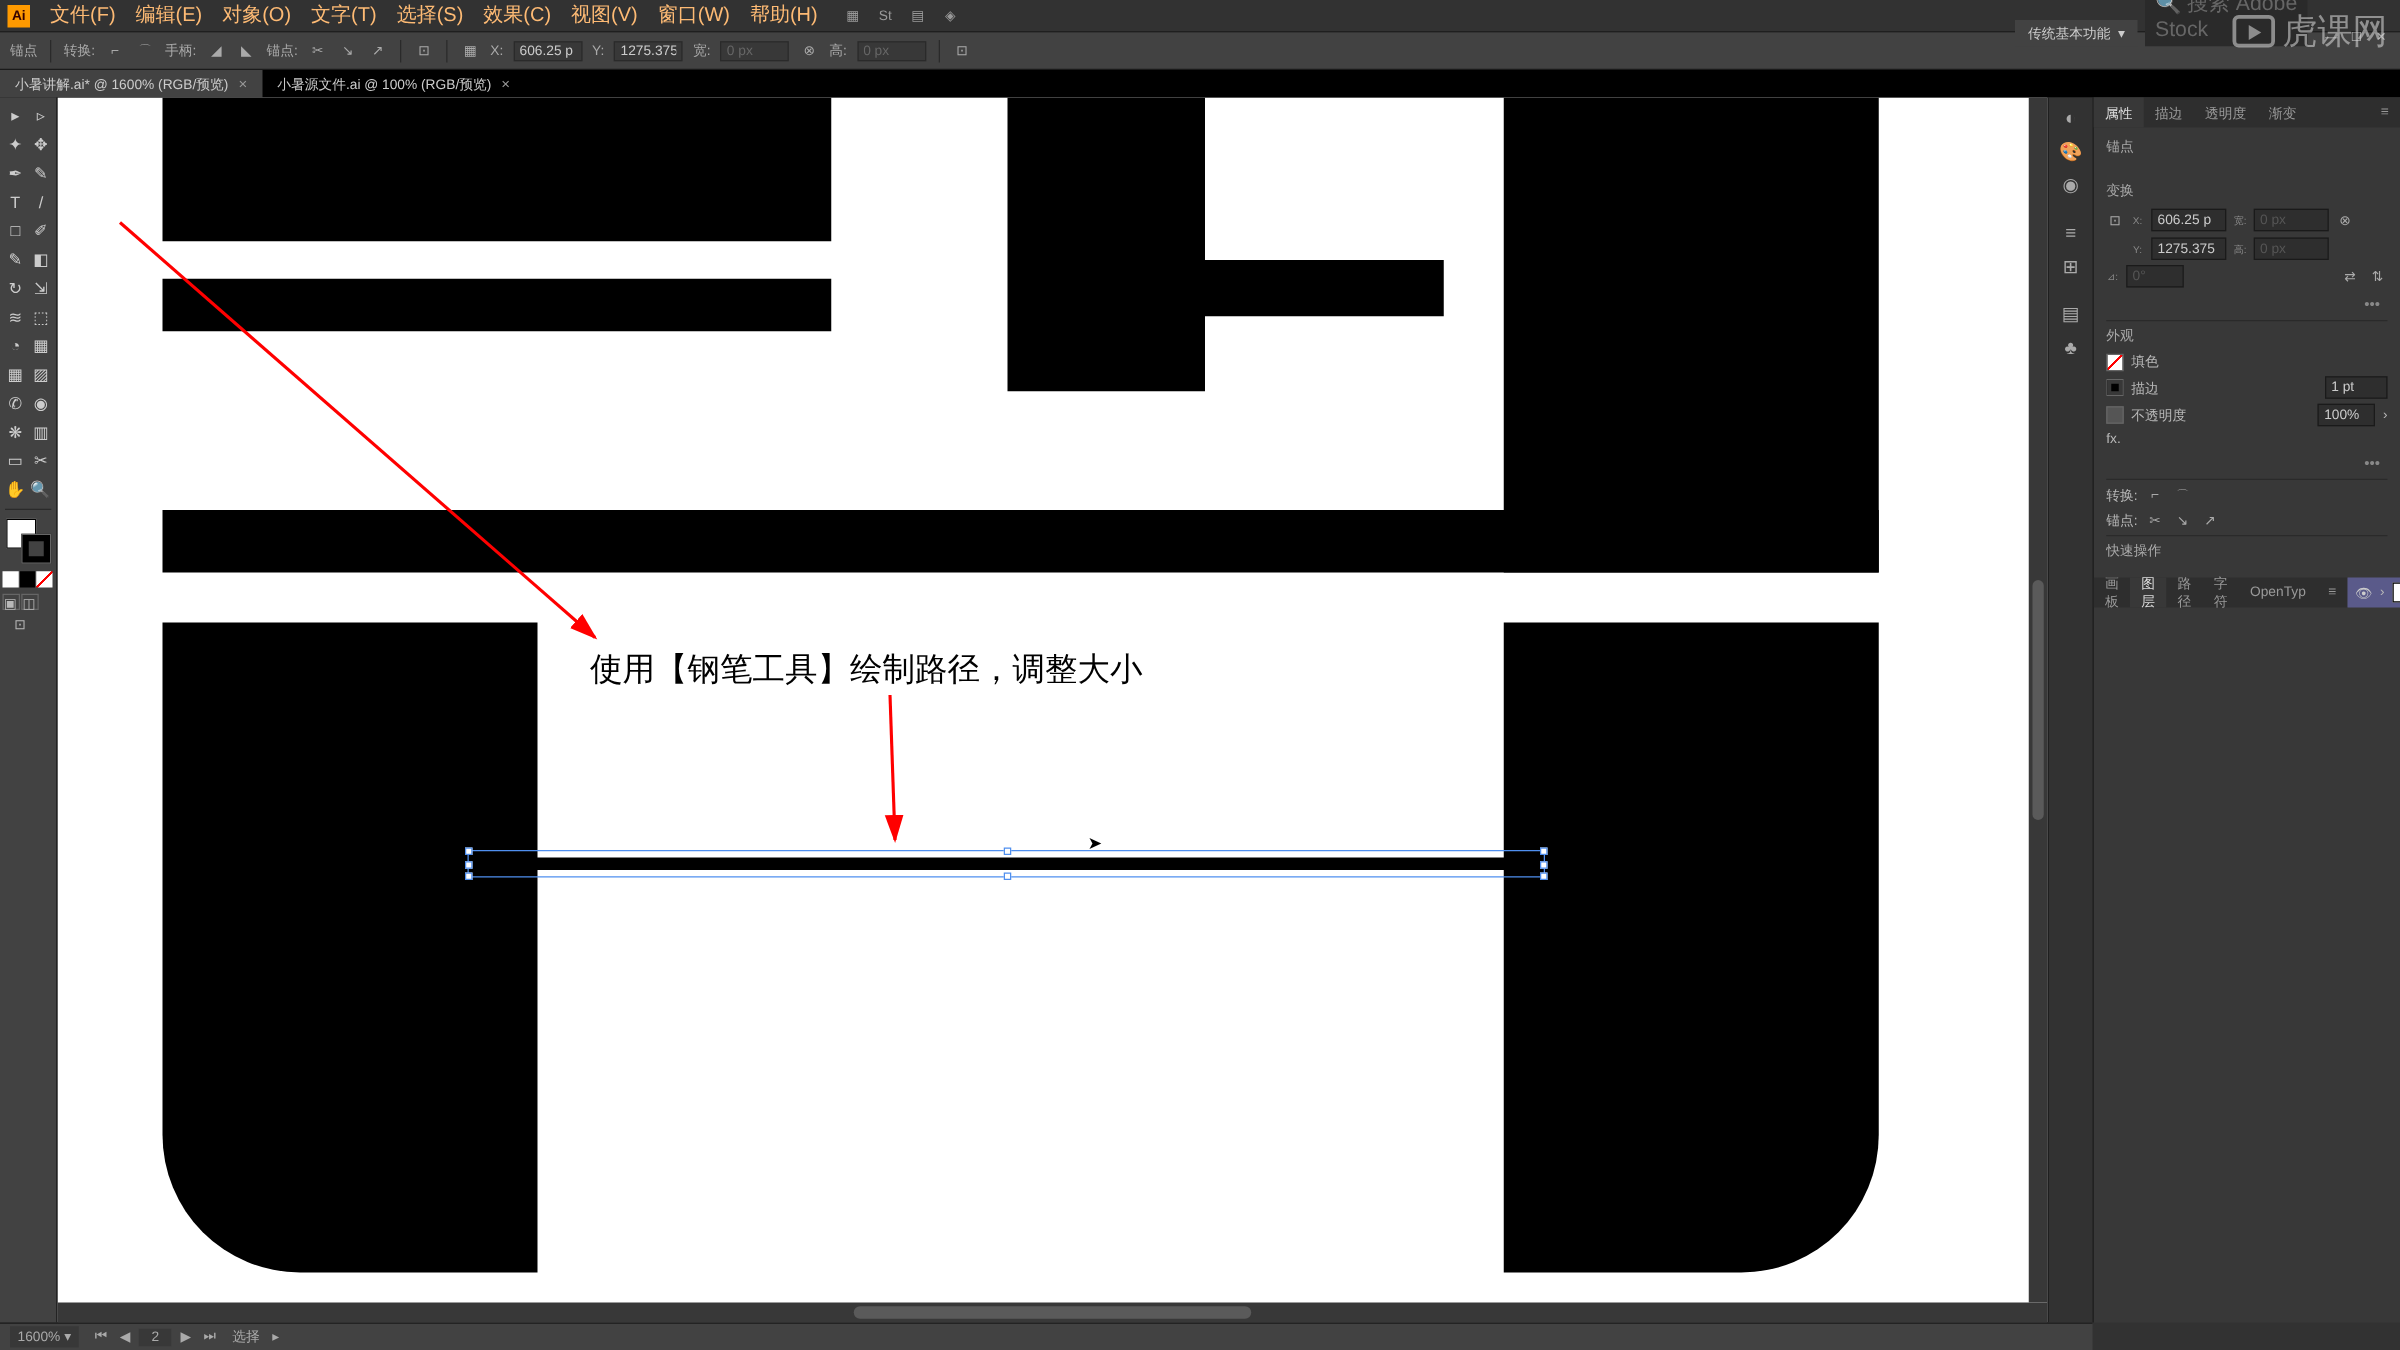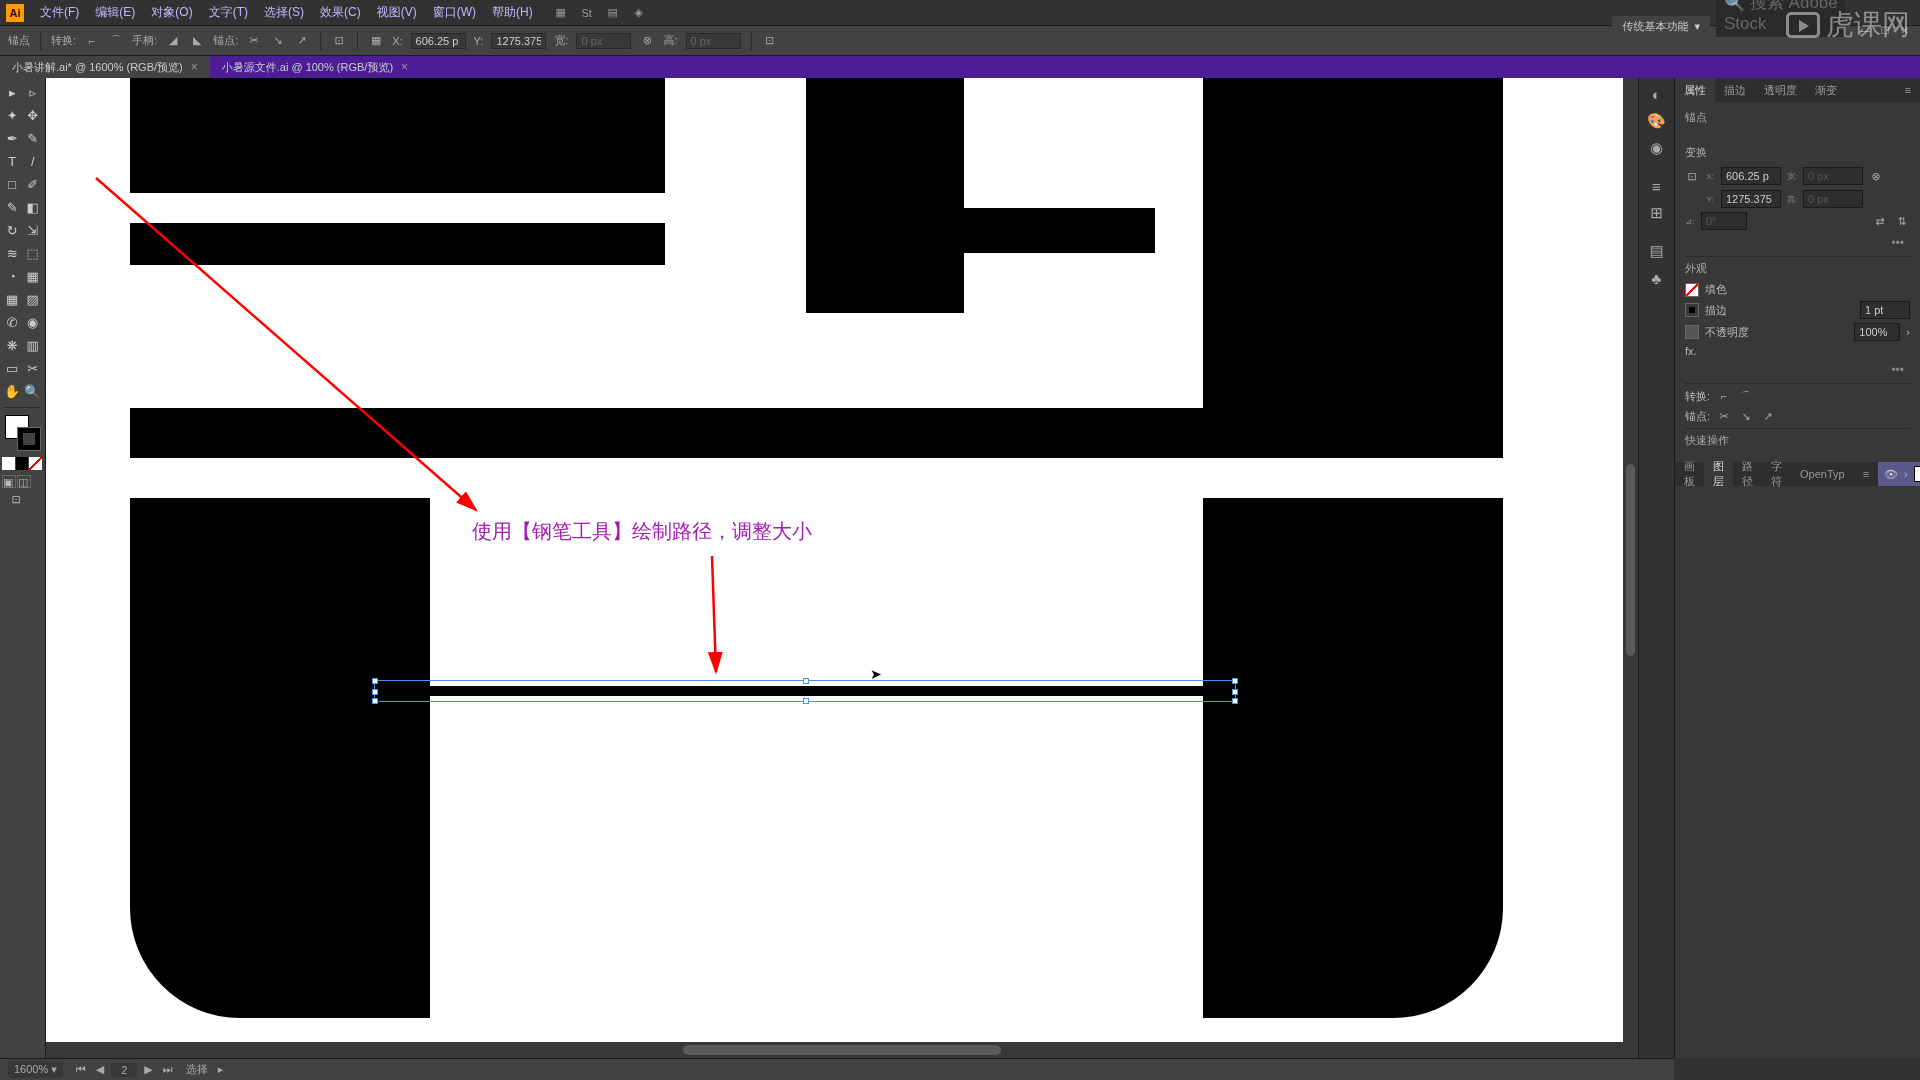--- a/index.html
+++ b/index.html
@@ -1,52 +1,52 @@
 <!DOCTYPE html>
 <html><head>
 <meta charset="utf-8">
 <style>
 *{margin:0;padding:0;box-sizing:border-box;font-family:"Microsoft YaHei",Arial,sans-serif;user-select:none}
 body{width:1920px;height:1080px;background:#323232;color:#b8b8b8;font-size:11px;overflow:hidden;position:relative}
 .menubar{height:26px;background:#323232;display:flex;align-items:center;padding:0 6px;border-bottom:1px solid #1a1a1a}
 .app-icon{width:18px;height:18px;background:#ff9a00;color:#330000;display:flex;align-items:center;justify-content:center;font-weight:bold;font-size:11px;margin-right:8px}
-.menu-item{padding:0 8px;color:#c4b5fd;font-size:12px;cursor:default}
+.menu-item{padding:0 8px;color:#fdba74;font-size:16px;cursor:default}
 .menu-icons{display:flex;gap:10px;margin-left:12px}
 .menu-icons .mi{width:16px;height:16px;display:flex;align-items:center;justify-content:center;color:#999}
 .menubar-right{margin-left:auto;display:flex;align-items:flex-end;gap:6px}
 .workspace-dd{background:#424242;padding:3px 10px;color:#ccc;display:flex;align-items:center;gap:6px;font-size:11px}
 .search-box{background:#2a2a2a;padding:3px 8px;color:#777;width:130px;font-size:17px}
 .win-controls{display:flex;gap:2px;margin-left:4px}
 .win-controls span{width:18px;height:14px;display:flex;align-items:center;justify-content:center;font-size:10px;color:#aaa}
 .control-bar{height:30px;background:#424242;display:flex;align-items:center;padding:0 8px;border-bottom:1px solid #1a1a1a;gap:8px;font-size:11px}
 .cb-label{color:#aaa}
 .cb-icon{width:16px;height:16px;display:flex;align-items:center;justify-content:center;color:#aaa}
 .cb-input{background:#383838;border:1px solid #2a2a2a;color:#ccc;padding:1px 4px;width:55px;font-size:11px}
 .cb-sep{width:1px;height:18px;background:#2a2a2a;margin:0 2px}
-.tabs{height:22px;background:#4c1d95;display:flex;align-items:flex-end;font-size:11px}
+.tabs{height:22px;background:#000000;display:flex;align-items:flex-end;font-size:11px}
 .tab{padding:0 12px;height:100%;display:flex;align-items:center;gap:8px;color:#ccc}
 .tab.active{background:#424242}
 .tab-close{color:#999;font-size:12px}
 .main{position:absolute;top:78px;left:0;right:0;bottom:22px;display:flex}
 .toolbox{width:46px;background:#424242;border-right:1px solid #1a1a1a;display:flex;flex-direction:column;padding:4px 2px}
 .tool-row{display:flex;height:22px;margin-bottom:1px}
 .tool{width:21px;height:21px;display:flex;align-items:center;justify-content:center;color:#ccc;font-size:13px;cursor:pointer}
 .tool-sep{height:1px;background:#2a2a2a;margin:3px 2px}
 .fillstroke{position:relative;width:36px;height:36px;margin:4px auto}
 .fs-fill{position:absolute;width:24px;height:24px;background:#fff;border:1px solid #000;top:0;left:0}
 .fs-stroke{position:absolute;width:24px;height:24px;background:#000;border:1px solid #666;bottom:0;right:0}
 .fs-stroke::after{content:"";position:absolute;inset:5px;background:#424242}
 .swatches-row{display:flex;height:14px;margin:2px 0}
 .sw{width:14px;height:13px;margin-right:1px}
 .canvas-area{flex:1;position:relative;background:#262626;overflow:hidden}
 .canvas{position:absolute;inset:0;background:#fff}
 .shape{position:absolute;background:#000}
 .selected-rect{position:absolute;border:1px solid #4f8fef}
 .handle{position:absolute;width:6px;height:6px;background:#fff;border:1px solid #4f8fef}
-.annotation{position:absolute;color:#a21caf;font-size:20px;font-family:"SimSun","宋体",serif;pointer-events:none}
+.annotation{position:absolute;color:#000000;font-size:26px;font-family:"SimSun","宋体",serif;pointer-events:none}
 .cursor-arrow{position:absolute;font-size:14px;color:#000;pointer-events:none}
 .right-dock{width:36px;background:#323232;border-left:1px solid #1a1a1a;display:flex;flex-direction:column;padding-top:4px;gap:3px}
 .dock-icon{width:30px;height:24px;margin:0 auto;display:flex;align-items:center;justify-content:center;color:#aaa;font-size:15px}
 .panels{width:246px;background:#383838;border-left:1px solid #1a1a1a;display:flex;flex-direction:column}
 .panel-tabs{height:24px;background:#2e2e2e;display:flex;align-items:center;font-size:11px}
 .ptab{padding:0 9px;height:100%;display:flex;align-items:center;color:#999}
 .ptab.active{background:#383838;color:#ddd}
 .panel-body{flex:0 0 auto;padding:8px 10px;font-size:11px}
 .p-subhead{color:#aaa;margin-bottom:6px;font-size:11px}
 .p-row{display:flex;align-items:center;gap:6px;margin-bottom:4px;font-size:11px}

